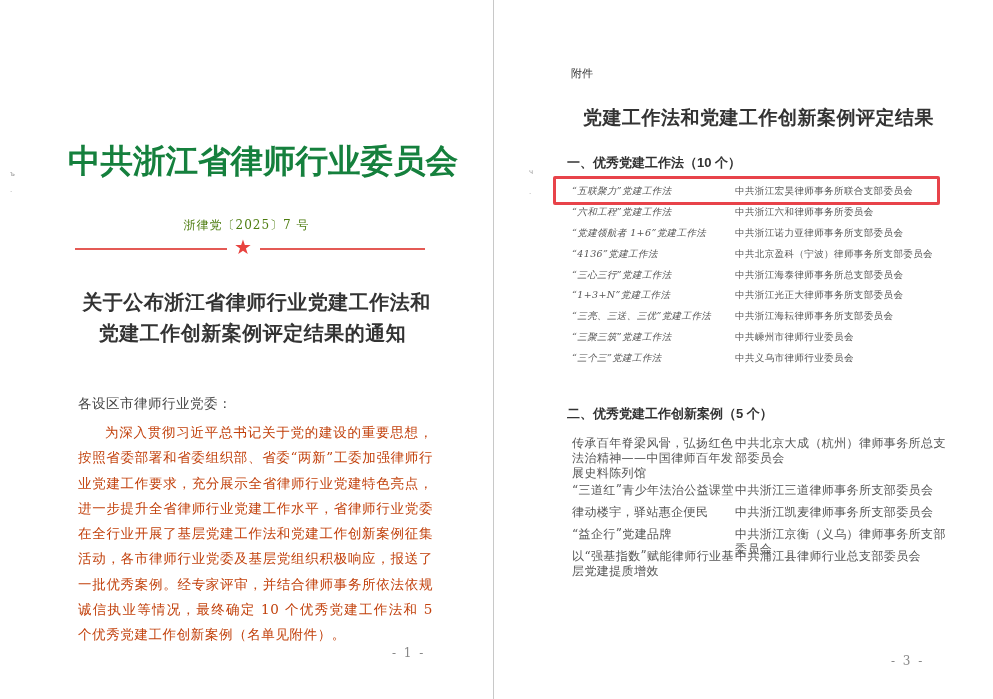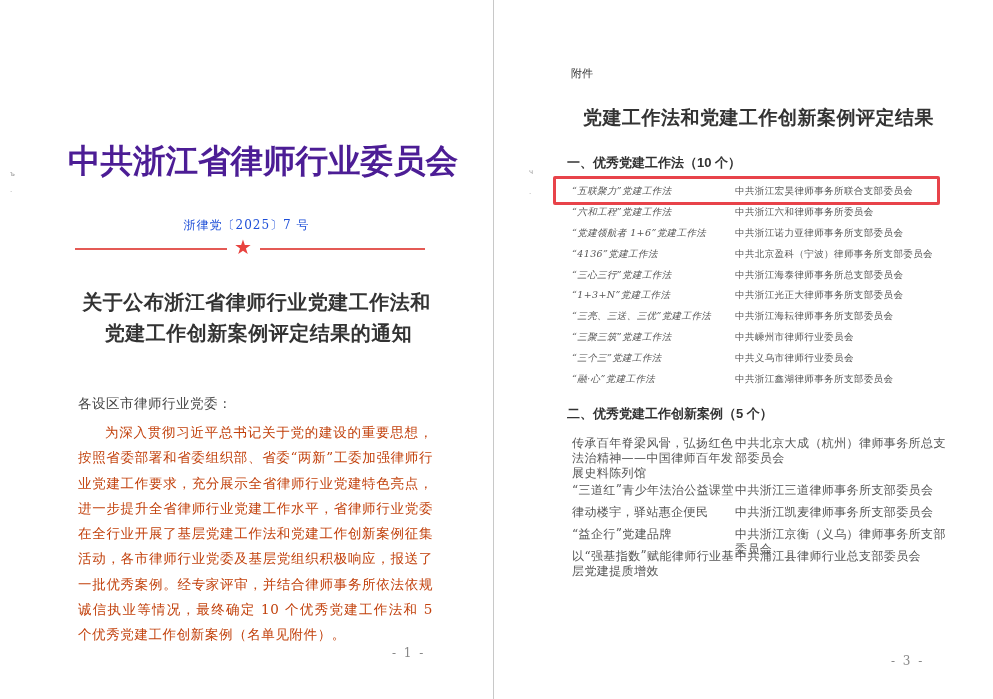--- a/index.html
+++ b/index.html
@@ -11,37 +11,37 @@
     .page-right { left: 494px; width: 499px; }
     .divider { position: absolute; left: 493px; top: 0; width: 1px; height: 699px; background: #c8c8c8; }
 
     .margin-mark { position: absolute; font-size: 7px; color: #999; font-family: "DejaVu Sans", sans-serif; }
 
     
     .org-title {
       position: absolute; left: 68px; top: 140px; width: 360px;
       font-family: "DejaVu Sans", "Liberation Sans", sans-serif;
       font-weight: bold; font-size: 32.5px; letter-spacing: 0px;
-      color: #4c1d95; white-space: nowrap;
+      color: #15803d; white-space: nowrap;
     }
     .doc-number {
       position: absolute; left: 0; top: 217px; width: 493px; text-align: center;
-      font-size: 12px; color: #1d4ed8; letter-spacing: 1px;
+      font-size: 12px; color: #4d7c0f; letter-spacing: 1px;
     }
     .red-rule { position: absolute; top: 248px; height: 2px; background: #e45a55; }
     .red-rule.left { left: 75px; width: 152px; }
     .red-rule.right { left: 260px; width: 165px; }
     .star { position: absolute; left: 234px; top: 237px; font-size: 20px; color: #e8433f; line-height: 1; font-family: "DejaVu Sans", sans-serif; }
 
     .notice-title {
       position: absolute; left: 0; width: 493px; text-align: center;
       font-weight: bold; font-size: 20px; color: #333; letter-spacing: 0.5px; font-family: Liberation Serif, serif;
     }
     .notice-title.l1 { top: 289px; left: 10px; }
-    .notice-title.l2 { top: 320px; left: 12px; }
+    .notice-title.l2 { top: 320px; left: 6px; }
 
     .salutation { position: absolute; left: 78px; top: 395px; font-size: 13.5px; color: #444; letter-spacing: 0.5px; }
     .body-text {
       position: absolute; left: 78px; top: 420px; width: 355px;
       font-size: 13.5px; line-height: 25.3px; color: #c2410c;
       text-align: justify; text-indent: 27px; letter-spacing: 0.6px;
     }
     .page-num { position: absolute; font-size: 12px; color: #888; letter-spacing: 2px; }
     .page-num.left { left: 392px; top: 646px; }
     .page-num.right { left: 891px; top: 654px; }
@@ -145,24 +145,20 @@
     <span class="org">中共浙江海耘律师事务所支部委员会</span>
   </div>
   <div class="row">
     <span class="name">“三聚三筑”党建工作法</span>
     <span class="org">中共嵊州市律师行业委员会</span>
   </div>
   <div class="row">
     <span class="name">“三个三”党建工作法</span>
     <span class="org">中共义乌市律师行业委员会</span>
   </div>
-  <div class="row">
-    <span class="name">“融·心”党建工作法</span>
-    <span class="org">中共浙江鑫湖律师事务所支部委员会</span>
-  </div>
 </div>
 
 <div class="highlight-box"></div>
 
 <div class="section-head s2">二、优秀党建工作创新案例（5 个）</div>
 
 <div class="list l2">
   <div class="row2 r0">
     <span class="name">传承百年脊梁风骨，弘扬红色法治精神——中国律师百年发展史料陈列馆</span>
     <span class="org">中共北京大成（杭州）律师事务所总支部委员会</span>

